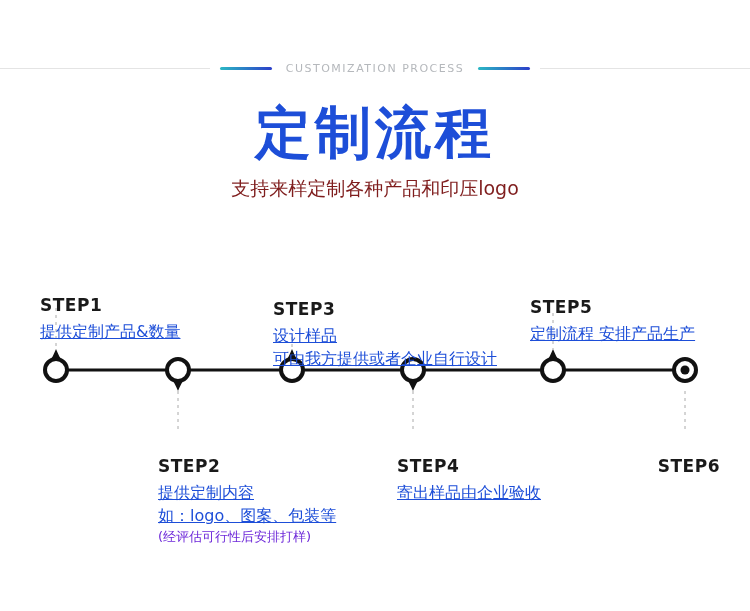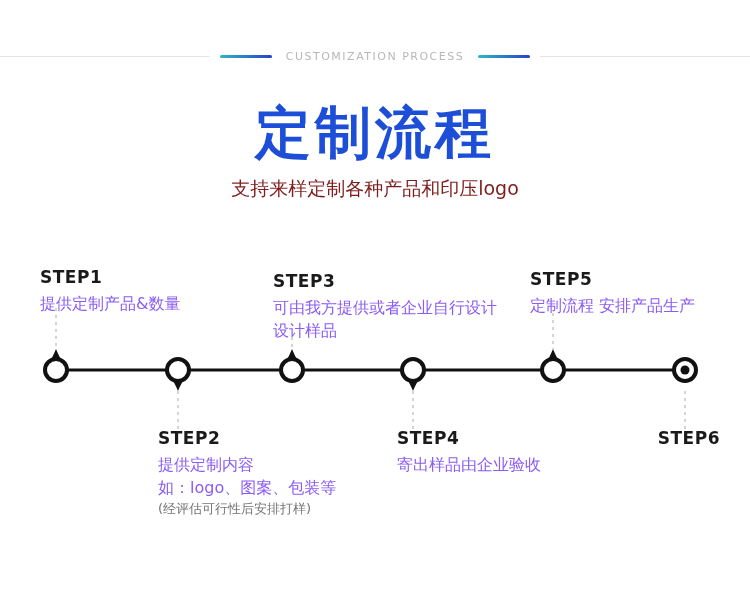--- a/index.html
+++ b/index.html
@@ -4,21 +4,21 @@
 <style>
   * { margin:0; padding:0; box-sizing:border-box; }
   body {
     width:750px; height:611px; background:#ffffff; overflow:hidden;
     font-family:"DejaVu Sans","Liberation Sans",sans-serif;
   }
   .canvas { position:relative; width:750px; height:611px; background:#fff; }
 
   
   .eyebrow-row {
-    position:absolute; top:50px; left:0; width:100%;
+    position:absolute; top:62px; left:0; width:100%;
     display:flex; align-items:center; justify-content:center;
   }
   .hairline { height:1px; background:var(--hairline,#e4e4e4); width:212px; }
   .grad-bar {
     height:3px; width:52px; border-radius:2px; margin:0 10px;
     background:linear-gradient(90deg, var(--teal,#2bb8c4), var(--blue,#2c3fc9));
   }
   .eyebrow-text {
     font-size:11px; letter-spacing:1.5px; color:var(--eyebrow,#b5b8bc);
     white-space:nowrap; padding:0 4px;
@@ -33,27 +33,27 @@
   }
   .subtitle {
     position:absolute; top:176px; left:0; width:100%;
     text-align:center; font-size:19px; color:#7f1d1d;
   }
 
   
   .timeline-svg { position:absolute; top:300px; left:0; }
 
   
-  .step { position:absolute; }
+  .step { position:absolute;margin-top:28px; }
   .step-id {
     font-weight:bold; font-size:17px; color:#1a1a1a;
     letter-spacing:0.5px; line-height:19px; margin-bottom:5px;
   }
-  .step-line { font-size:16px; color:#8b5cf6; line-height:23px; }
-  .step-note { font-size:13px; color:#737373; line-height:20px; }
+  .step-line { font-size:16px; color:#1d4ed8; line-height:23px;text-decoration:underline; }
+  .step-note { font-size:13px; color:#6d28d9; line-height:20px; }
 
   #step1 { left:40px;  top:268px; }
   #step2 { left:158px; top:429px; }
   #step3 { left:273px; top:272px; }
   #step4 { left:397px; top:429px; }
   #step5 { left:530px; top:270px; }
   #step6 { right:30px; top:429px; text-align:left; }
 </style>
 </head>
 <body>
@@ -120,22 +120,22 @@
 
   <div class="step" id="step2">
     <div class="step-id">STEP2</div>
     <div class="step-line">提供定制内容</div>
     <div class="step-line">如：logo、图案、包装等</div>
     <div class="step-note">(经评估可行性后安排打样)</div>
   </div>
 
   <div class="step" id="step3">
     <div class="step-id">STEP3</div>
+    <div class="step-line">设计样品</div>
     <div class="step-line">可由我方提供或者企业自行设计</div>
-    <div class="step-line">设计样品</div>
   </div>
 
   <div class="step" id="step4">
     <div class="step-id">STEP4</div>
     <div class="step-line">寄出样品由企业验收</div>
   </div>
 
   <div class="step" id="step5">
     <div class="step-id">STEP5</div>
     <div class="step-line">定制流程 安排产品生产</div>

